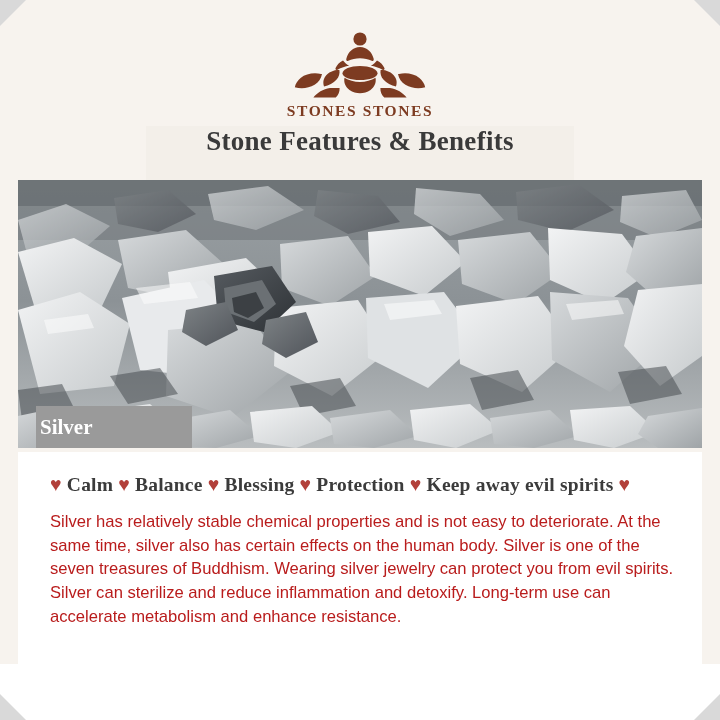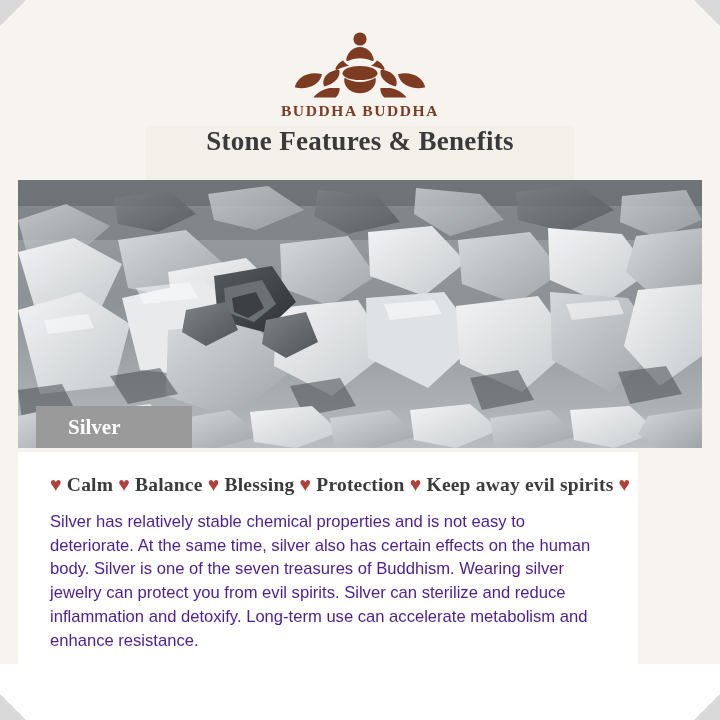--- a/index.html
+++ b/index.html
@@ -120,36 +120,36 @@
 
   .stone-label {
     position: absolute;
     left: 18px;
     bottom: 0;
     width: 156px;
     height: 42px;
     background: #9a9a9a;
     display: flex;
     align-items: center;
-    padding-left: 32px;
+    padding-left: 4px;
     box-sizing: border-box;
   }
   .stone-label span {
     color: #ffffff;
     font-size: 21px;
     font-weight: bold;
     font-family: "Liberation Serif", serif;
   }
 
   
   .panel {
     position: absolute;
     top: 452px;
     left: 18px;
-    width: 620px;
+    width: 684px;
     height: 212px;
     background: #ffffff;
     box-sizing: border-box;
     padding: 22px 28px 0 32px;
   }
   .keywords {
     font-size: 19.5px;
     font-weight: bold;
     color: #3b3b3b;
     font-family: "Liberation Serif", serif;
@@ -157,21 +157,21 @@
     white-space: nowrap;
   }
   .keywords .heart {
     color: #b2403a;
     font-weight: normal;
   }
   .desc {
     margin-top: 14px;
     font-size: 16.6px;
     line-height: 1.43;
-    color: #4c1d95;
+    color: #b91c1c;
     font-family: "Liberation Sans", sans-serif;
   }
 
   .bottom-strip {
     position: absolute;
     left: 0;
     right: 0;
     bottom: 0;
     height: 56px;
     background: #ffffff;
@@ -203,21 +203,21 @@
 
         <path d="M75 56c-5.8 0-11.4-1.6-15.5-4.2-1 4.6 1 9.4 5 12.2 3.2 2.2 7 3.2 10.5 3.2s7.3-1 10.5-3.2c4-2.8 6-7.6 5-12.2C86.4 54.4 80.8 56 75 56z"></path>
 
         <path d="M52 44c-5.6.6-10.4 3.6-12.6 8-1.3 2.6-1.4 5.6-.4 8.4 4.8-.8 9.4-3.2 12.6-6.8 2.4-2.7 3.4-6.2 2.8-9.6h-2.4zM98 44c5.6.6 10.4 3.6 12.6 8 1.3 2.6 1.4 5.6.4 8.4-4.8-.8-9.4-3.2-12.6-6.8-2.4-2.7-3.4-6.2-2.8-9.6H98z"></path>
 
         <path d="M36 48c-7.4-1.6-15-.2-20.4 4-3 2.4-5 5.6-5.8 9.2 6.6 1.8 13.8 1 19.8-2.4 3.9-2.2 6.6-6.2 7.4-10.8h-1zM114 48c7.4-1.6 15-.2 20.4 4 3 2.4 5 5.6 5.8 9.2-6.6 1.8-13.8 1-19.8-2.4-3.9-2.2-6.6-6.2-7.4-10.8h1z"></path>
 
         <path d="M45 62c-6.8 1-13 4.6-16.6 9.6h22.4c2.6-2.6 4-6 3.8-9.6H45zM105 62c6.8 1 13 4.6 16.6 9.6H99.2c-2.6-2.6-4-6-3.8-9.6H105z"></path>
       </g>
     </svg>
-    <div class="brand-name">BUDDHA BUDDHA</div>
+    <div class="brand-name">STONES STONES</div>
   </div>
 
   <div class="title-band">
     <div class="title">Stone Features &amp; Benefits</div>
   </div>
 
   <div class="photo">
     <svg viewBox="0 0 684 268" preserveAspectRatio="none">
       <defs>
         <linearGradient id="bgGrad" x1="0" y1="0" x2="0" y2="1">

